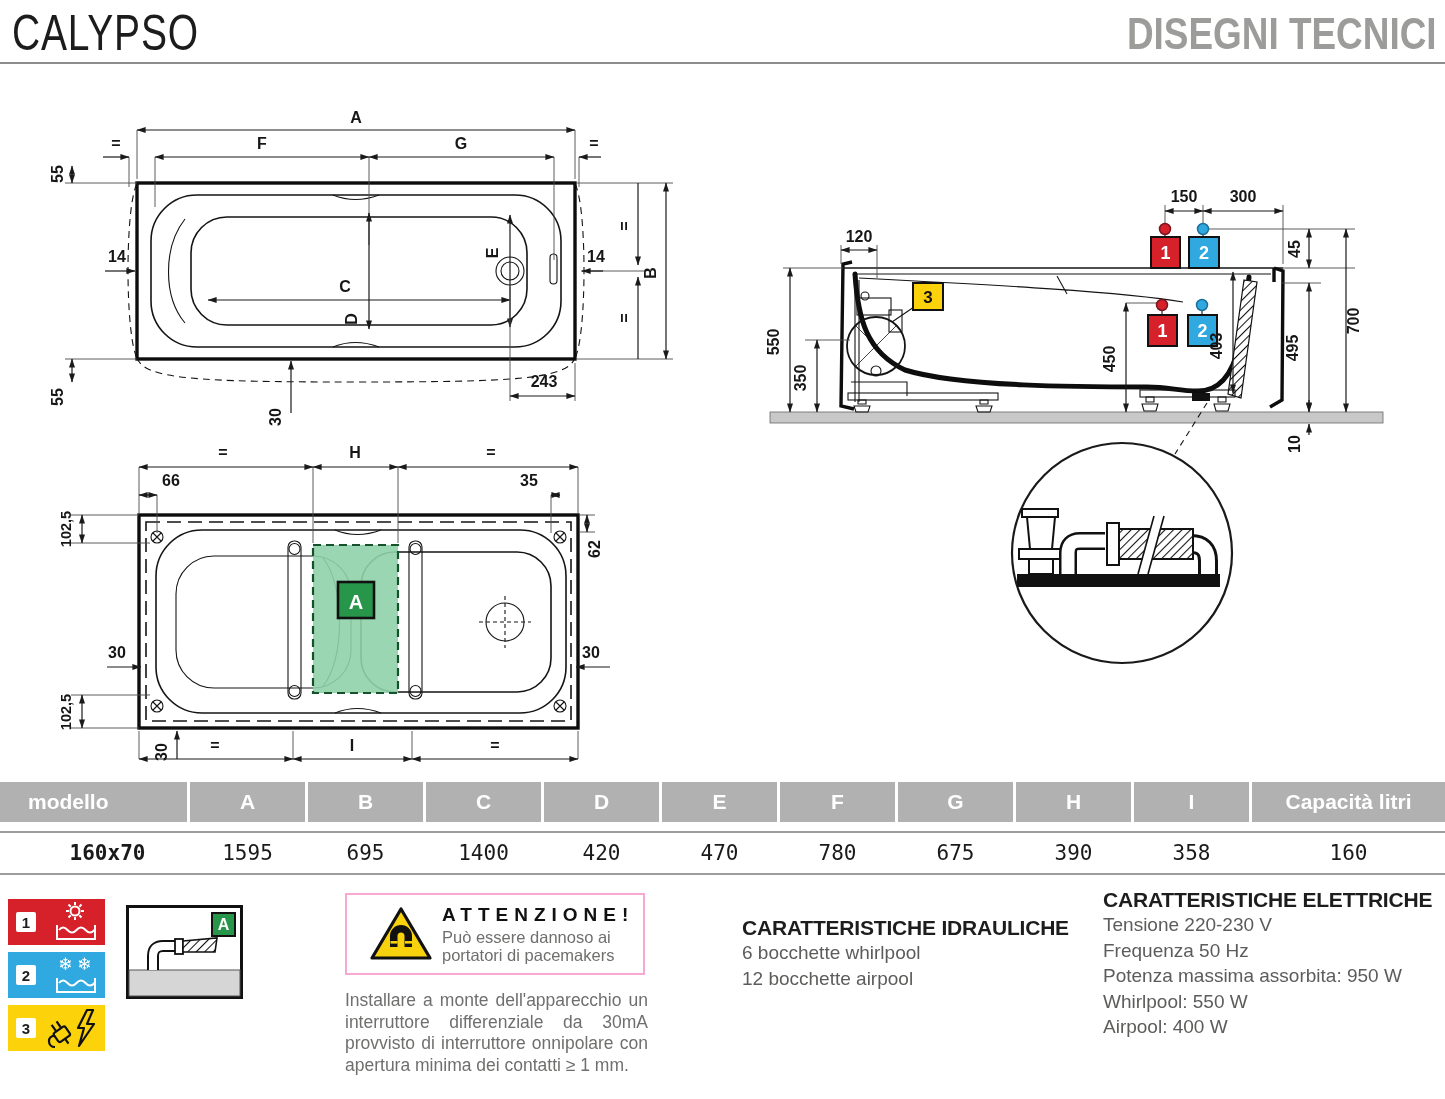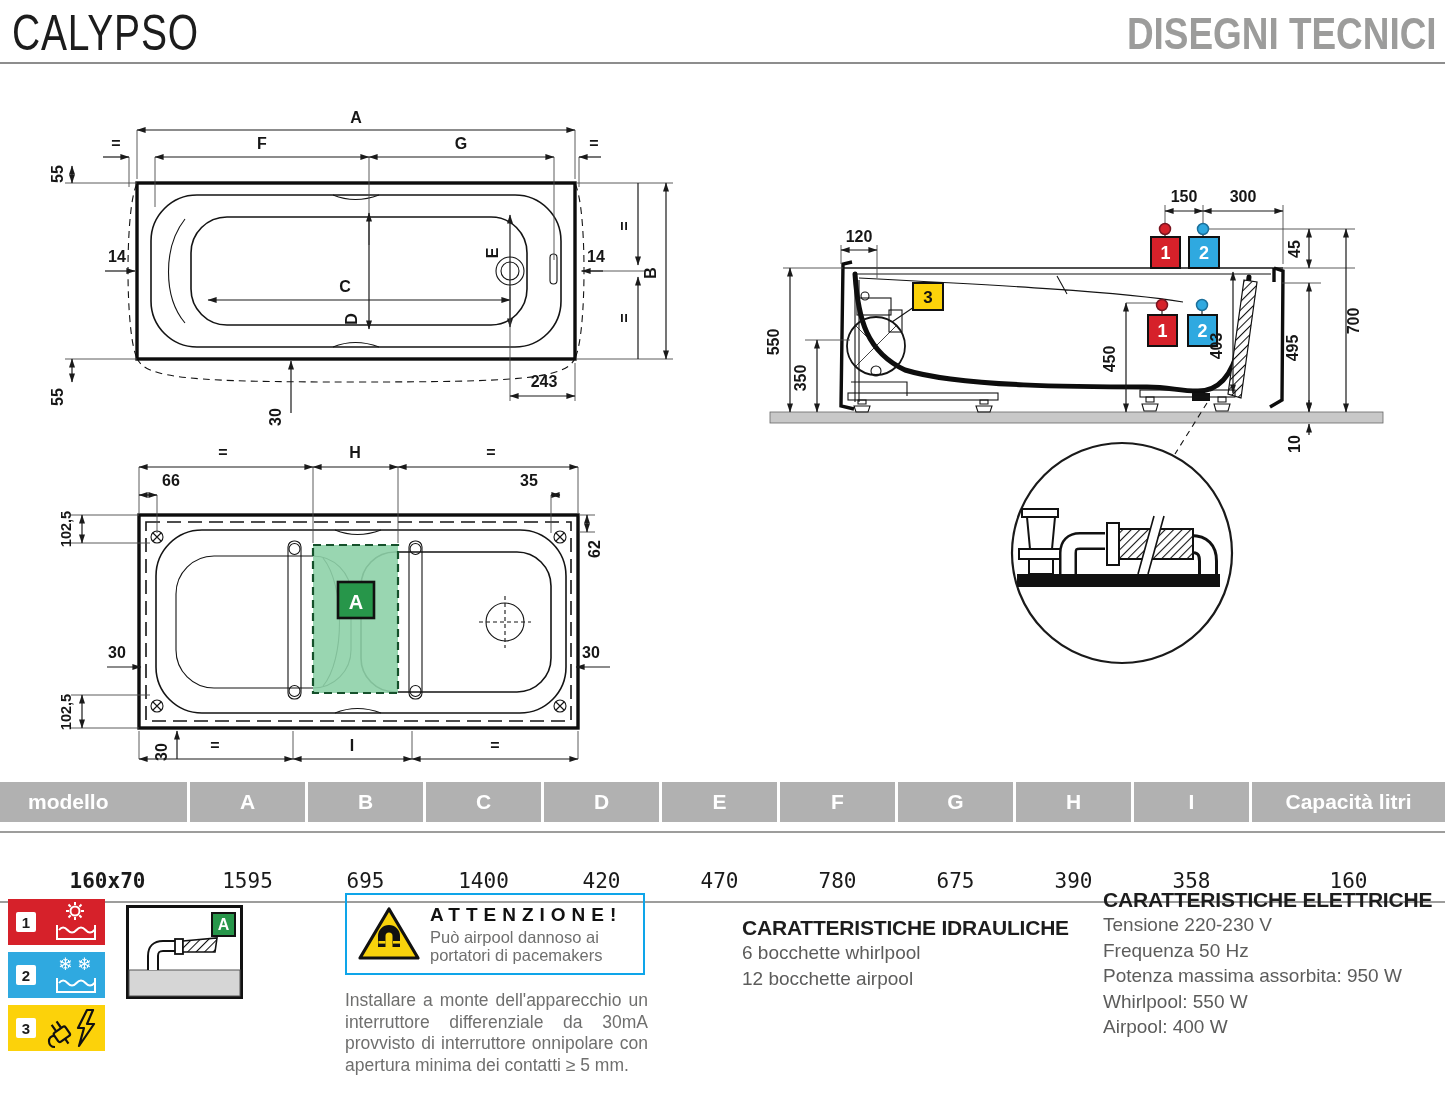--- a/index.html
+++ b/index.html
@@ -21,31 +21,31 @@
   .ts{font-size:14.5px;}
   .bt{font-family:"Liberation Sans",sans-serif;font-weight:700;font-size:18px;fill:#ffffff;}
   
   .tbl{left:0;top:782px;width:1445px;}
   .thead{display:flex;gap:3px;height:40px;}
   .th{background:#b1b1b1;color:#fff;font-weight:700;font-size:21px;display:flex;align-items:center;justify-content:center;}
   .c0{width:187px;justify-content:flex-start;padding-left:28px;box-sizing:border-box;}
   .cn{width:115px;}
   .cl{width:190px;flex:1;}
   .sep{border-top:2px solid #9d9d9c;margin-top:9px;}
-  .trow{display:flex;gap:3px;height:40px;align-items:center;font-family:"DejaVu Sans Mono","Liberation Mono",monospace;font-size:21px;color:#1a1a1a;margin-top:28px;}
+  .trow{display:flex;gap:3px;height:40px;align-items:center;font-family:"DejaVu Sans Mono","Liberation Mono",monospace;font-size:21px;color:#1a1a1a;}
   .td{display:flex;align-items:center;justify-content:center;}
   .td.c0{font-weight:700;}
   
   .legend{left:8px;top:899px;width:97px;}
   .litem{width:97px;height:46px;margin-bottom:7px;display:flex;align-items:center;position:relative;}
   .lnum{position:absolute;left:8px;top:13px;width:20px;height:20px;background:#fff;color:#1d1d1d;font-weight:700;font-size:15px;display:flex;align-items:center;justify-content:center;border-radius:2px;}
   .licon{position:absolute;right:4px;top:2px;}
   .abox{left:126px;top:905px;width:117px;height:94px;border:3px solid #111;box-sizing:border-box;position:absolute;background:#fff;}
   .abadge{position:absolute;right:4px;top:4px;width:25px;height:25px;background:#27964a;border:2px solid #111;color:#fff;font-weight:700;font-size:16px;display:flex;align-items:center;justify-content:center;box-sizing:border-box;}
-  .warn{left:345px;top:893px;width:300px;height:82px;border:2px solid #0ea5e9;box-sizing:border-box;display:flex;align-items:center;padding:4px 6px 4px 9px;}
+  .warn{left:345px;top:893px;width:300px;height:82px;border:2px solid #f9a8d4;box-sizing:border-box;display:flex;align-items:center;padding:4px 6px 4px 21px;}
   .wtitle{font-size:19px;font-weight:700;letter-spacing:6px;color:#111;white-space:nowrap;}
   .wbody{font-size:16.5px;line-height:18px;color:#6f6f6e;margin-top:2px;}
   .note{left:345px;top:990px;width:303px;font-size:17.5px;line-height:21.5px;color:#6f6f6e;text-align:justify;}
   .feat{width:355px;}
   .ftitle{font-size:21px;font-weight:700;color:#1d1d1d;letter-spacing:-.2px;}
   .fline{font-size:19px;line-height:25.5px;color:#5c5c5b;}
   .hyd{left:742px;top:888px;margin-top:28px;}
   .ele{left:1103px;top:888px;}
 </style>
 </head>
@@ -435,25 +435,25 @@
 
 <div class="abs warn">
   <svg width="66" height="60" viewBox="0 0 66 60" style="flex:none;margin-right:8px;">
     <path d="M 33 5 L 62 54 L 4 54 Z" fill="#f8d20c" stroke="#111" stroke-width="3.2" stroke-linejoin="round"></path>
     <path d="M 33 21 a 11 11 0 0 1 11 11 v 11 h -7.5 v -11 a 3.5 3.5 0 0 0 -7 0 v 11 H 22 v -11 a 11 11 0 0 1 11 -11 Z" fill="#111"></path>
     <rect x="22.5" y="37" width="7" height="2.6" fill="#f8d20c"></rect>
     <rect x="37" y="37" width="7" height="2.6" fill="#f8d20c"></rect>
   </svg>
   <div>
     <div class="wtitle">ATTENZIONE!</div>
-    <div class="wbody">Può airpool dannoso ai portatori di pacemakers</div>
-  </div>
-</div>
-
-<div class="abs note">Installare a monte dell'apparecchio un interruttore differenziale da 30mA provvisto di interruttore onnipolare con apertura minima dei contatti ≥ 5 mm.</div>
+    <div class="wbody">Può essere dannoso ai portatori di pacemakers</div>
+  </div>
+</div>
+
+<div class="abs note">Installare a monte dell'apparecchio un interruttore differenziale da 30mA provvisto di interruttore onnipolare con apertura minima dei contatti ≥ 1 mm.</div>
 
 <div class="abs feat hyd">
   <div class="ftitle">CARATTERISTICHE IDRAULICHE</div>
   <div class="fline">6 bocchette whirlpool</div>
   <div class="fline">12 bocchette airpool</div>
 </div>
 
 <div class="abs feat ele">
   <div class="ftitle">CARATTERISTICHE ELETTRICHE</div>
   <div class="fline">Tensione 220-230 V</div>

